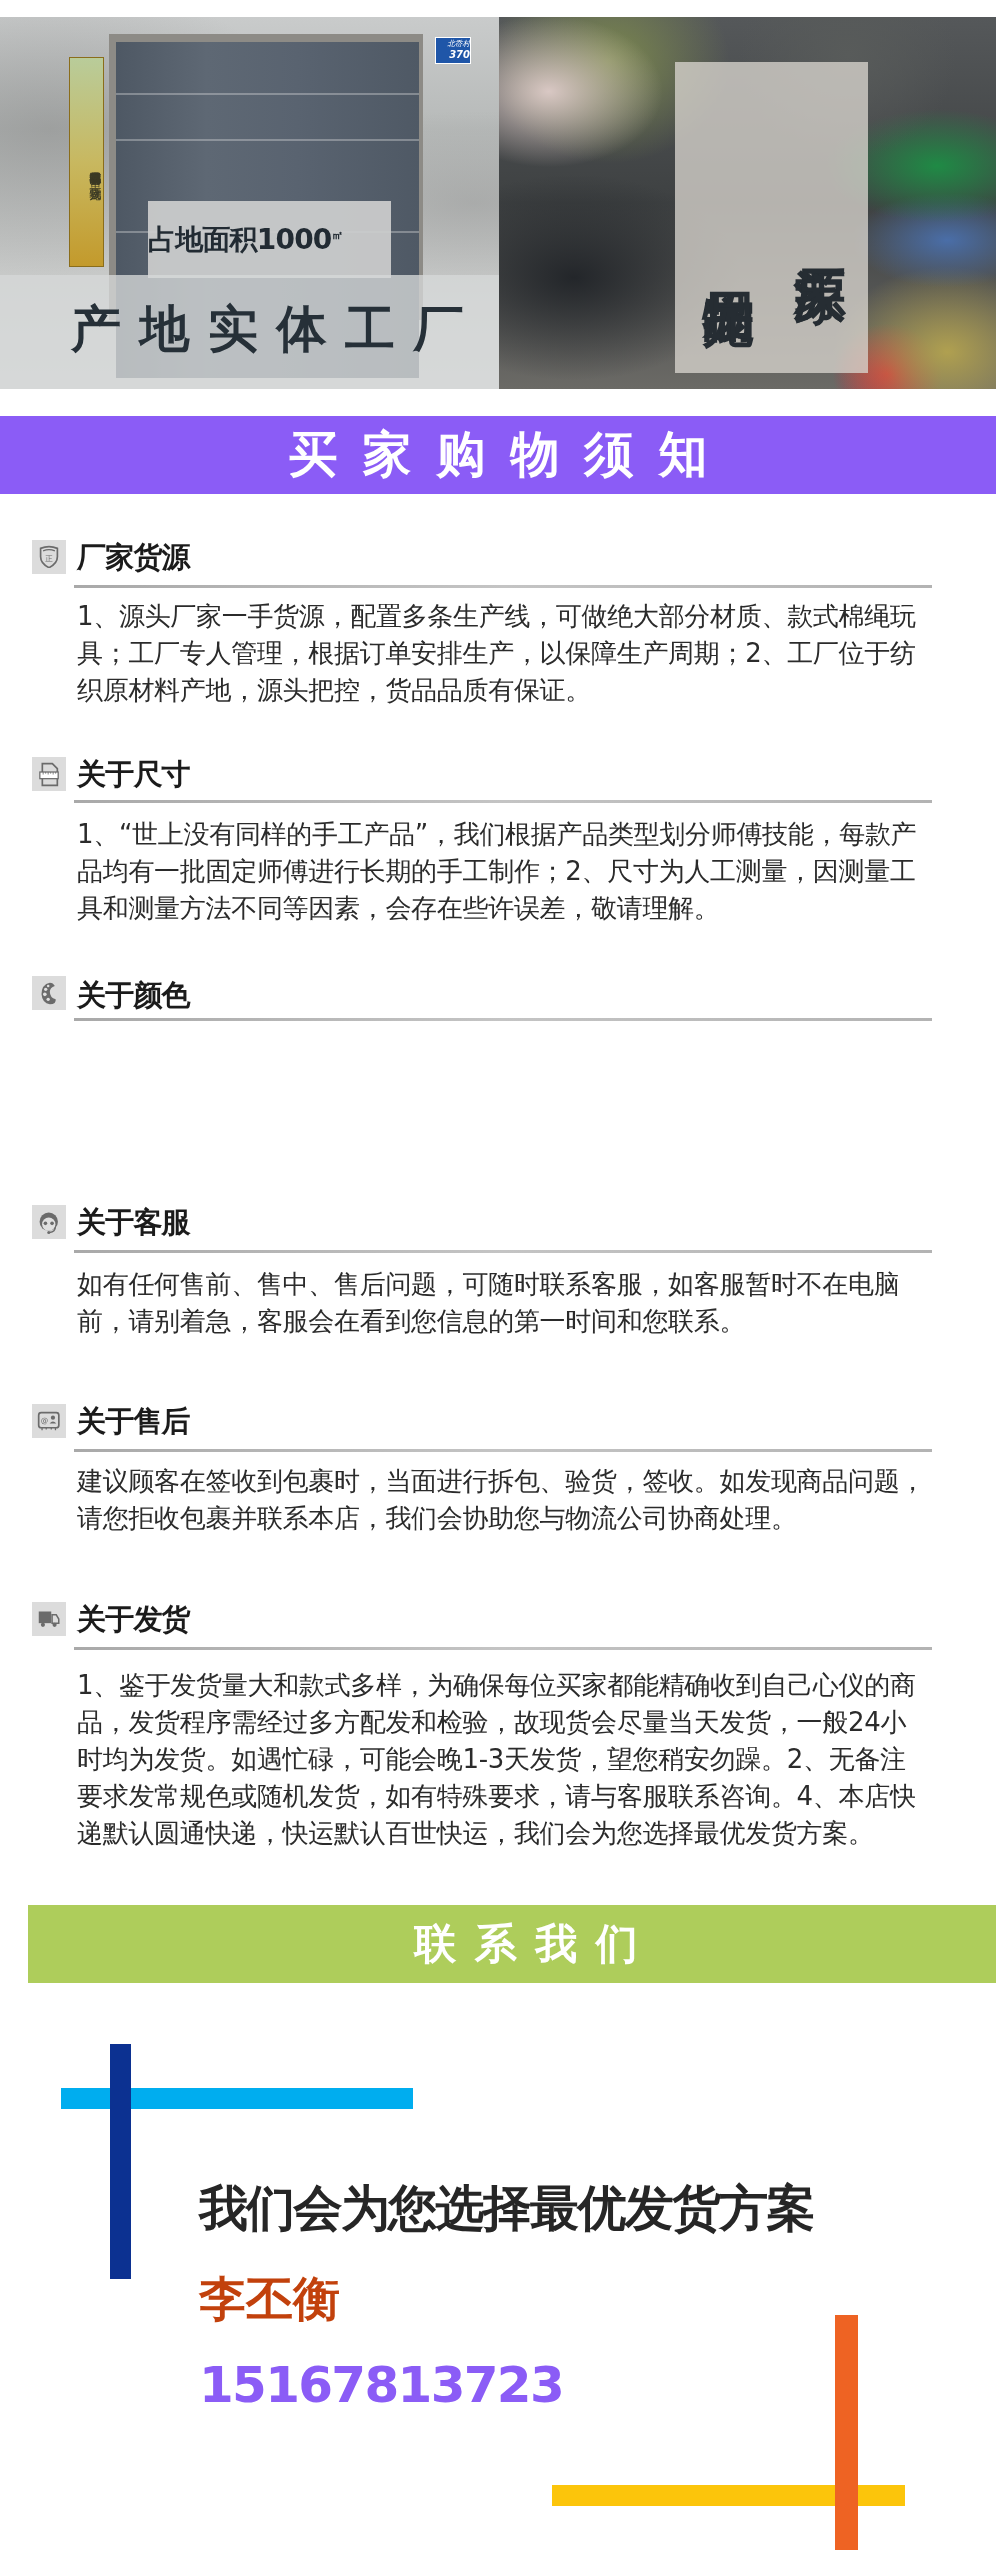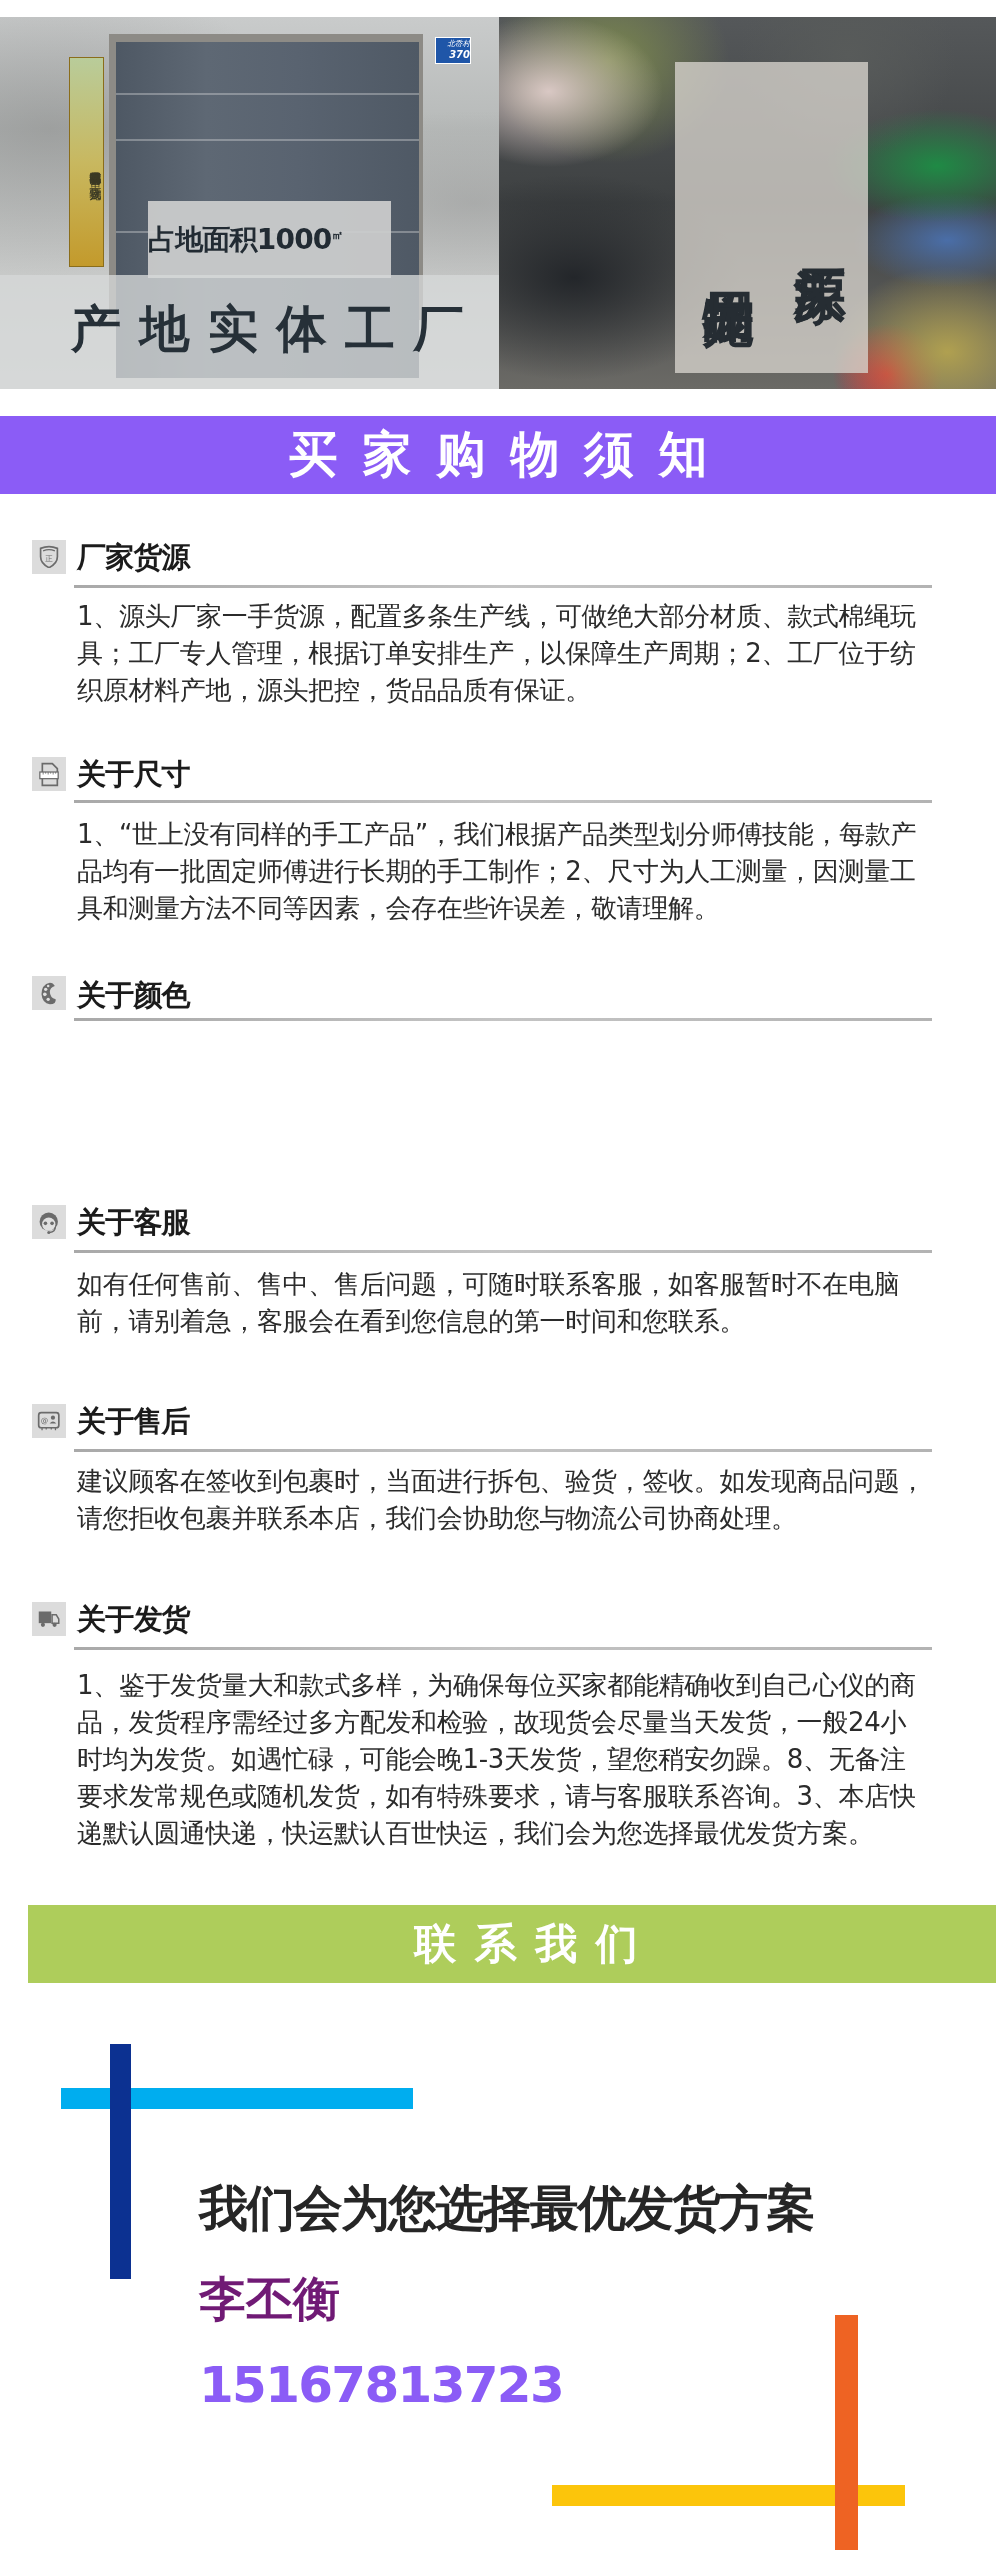--- a/index.html
+++ b/index.html
@@ -61,21 +61,21 @@
   .section { left:0; width:996px; }
   .sec-icon { position:absolute; left:32px; width:34px; height:34px; background:#dcdcdc; display:flex; align-items:center; justify-content:center; }
   .sec-title { position:absolute; left:77px; font-size:29px; font-weight:bold; color:#1b1b1b; line-height:34px; letter-spacing:-0.8px; }
   .sec-divider { position:absolute; left:74px; width:858px; height:3.4px;
     background:linear-gradient(90deg,#a9a9a9 0%,#c4c4c4 50%,#b3b3b3 100%); }
   .sec-body { position:absolute; left:77px; width:849px; font-size:26px; line-height:37px; color:#2b2b2b; letter-spacing:-0.3px; }
 
   
   .bar { position:absolute; }
   .contact-company { left:199px; top:2179px; font-size:49px; font-weight:bold; color:#262626; line-height:59px; white-space:nowrap; letter-spacing:-1.7px; }
-  .contact-name { left:199px; top:2270px; font-size:47px; font-weight:bold; color:#701a75; line-height:57px; }
+  .contact-name { left:199px; top:2270px; font-size:47px; font-weight:bold; color:#c2410c; line-height:57px; }
   .contact-phone { left:199px; top:2357px; font-size:50px; font-weight:bold; color:#8b5cf6; line-height:57px; letter-spacing:-1.7px; }
 </style>
 </head>
 <body>
 
 <div class="abs hero">
   <div class="abs photo-left">
     <div class="abs wall-shade"></div>
     <div class="abs door-frame"></div>
     <div class="abs door"></div>
@@ -180,21 +180,21 @@
   <div class="sec-icon" style="top:0">
     <svg width="23.5" height="20" viewBox="0 0 28 24">
         <rect x="2" y="3" width="15" height="14" fill="#6b6b6b"></rect>
         <path d="M18 7 L23 7 L26 12 L26 17 L18 17 Z" fill="none" stroke="#6b6b6b" stroke-width="1.8"></path>
         <circle cx="7" cy="19" r="2.5" fill="#6b6b6b"></circle>
         <circle cx="21" cy="19" r="2.5" fill="#6b6b6b"></circle>
       </svg>
   </div>
   <div class="sec-title" style="top:0">关于发货</div>
   <div class="sec-divider" style="top:45px"></div>
-  <div class="sec-body" style="top:65px">1、鉴于发货量大和款式多样，为确保每位买家都能精确收到自己心仪的商品，发货程序需经过多方配发和检验，故现货会尽量当天发货，一般24小时均为发货。如遇忙碌，可能会晚1-3天发货，望您稍安勿躁。8、无备注要求发常规色或随机发货，如有特殊要求，请与客服联系咨询。3、本店快递默认圆通快递，快运默认百世快运，我们会为您选择最优发货方案。</div>
+  <div class="sec-body" style="top:65px">1、鉴于发货量大和款式多样，为确保每位买家都能精确收到自己心仪的商品，发货程序需经过多方配发和检验，故现货会尽量当天发货，一般24小时均为发货。如遇忙碌，可能会晚1-3天发货，望您稍安勿躁。2、无备注要求发常规色或随机发货，如有特殊要求，请与客服联系咨询。4、本店快递默认圆通快递，快运默认百世快运，我们会为您选择最优发货方案。</div>
 </div>
 
 <div class="abs banner banner-green">
   <span>联系我们</span>
 </div>
 
 <div class="bar" style="left:61px;top:2088px;width:352px;height:21px;background:#00adef"></div>
 <div class="bar" style="left:110px;top:2044px;width:21px;height:235px;background:#0c3191"></div>
 
 <div class="abs contact-company">我们会为您选择最优发货方案</div>

